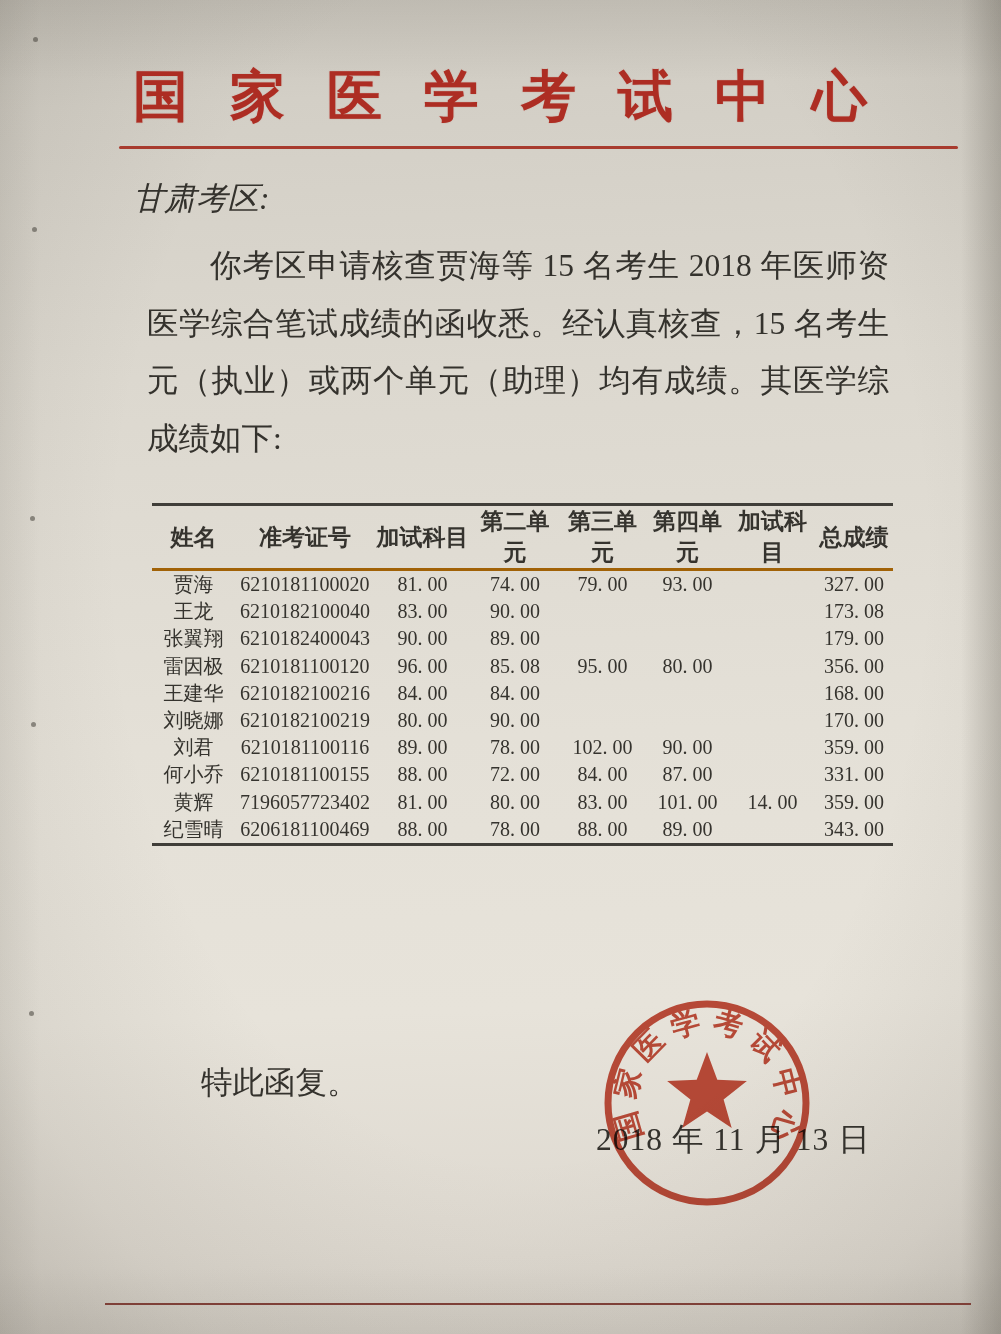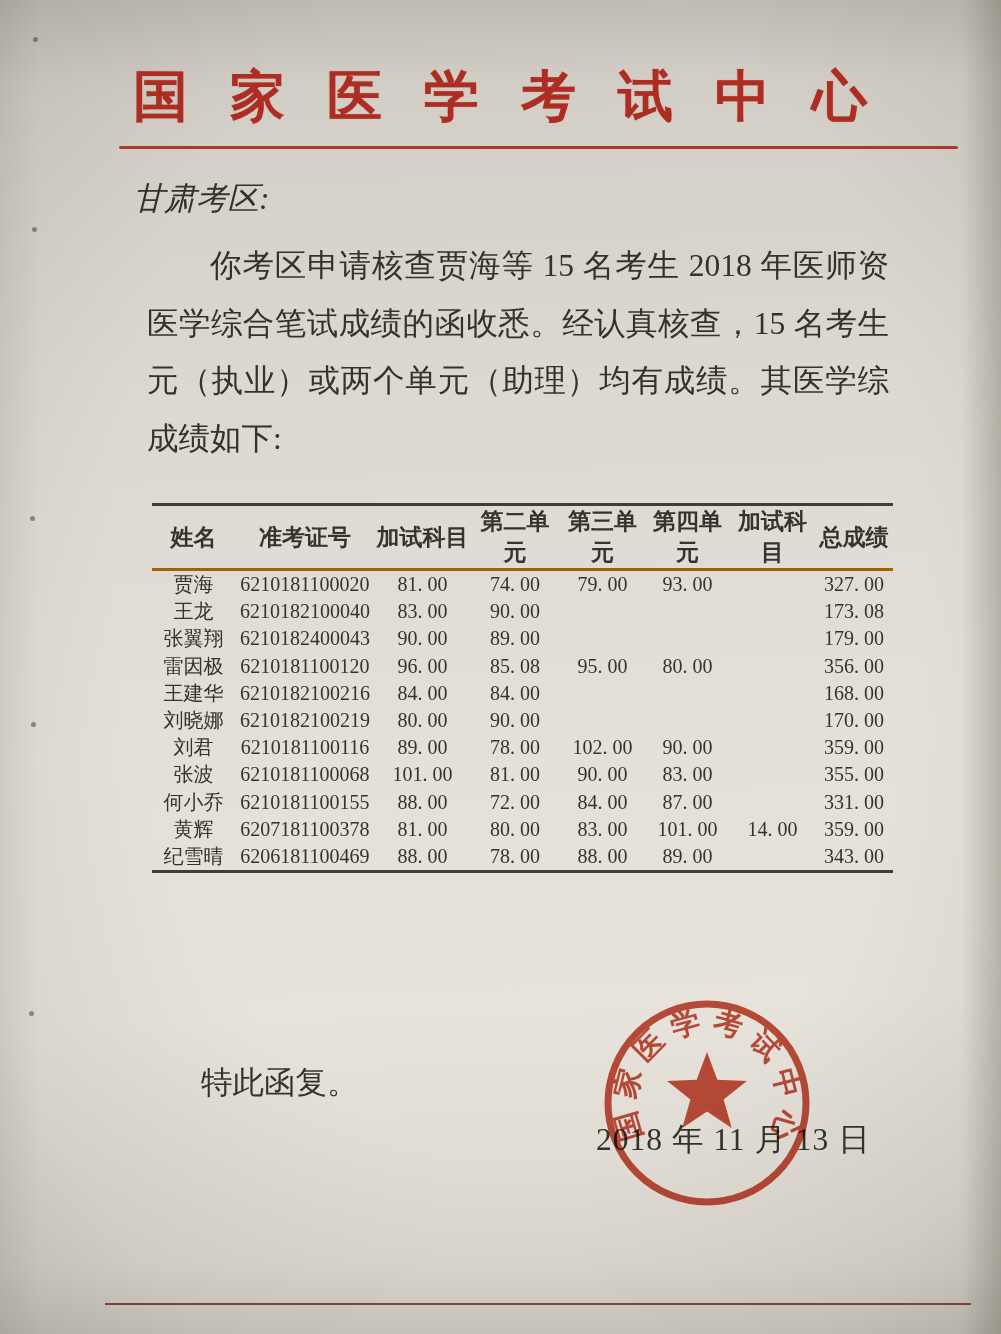--- a/index.html
+++ b/index.html
@@ -166,42 +166,32 @@
     <td>刘君</td>
     <td>6210181100116</td>
     <td>89. 00</td>
     <td>78. 00</td>
     <td>102. 00</td>
     <td>90. 00</td>
     <td></td>
     <td>359. 00</td>
   </tr>
       <tr>
-    <td>张波</td>
-    <td>6210181100068</td>
-    <td>101. 00</td>
-    <td>81. 00</td>
-    <td>90. 00</td>
-    <td>83. 00</td>
-    <td></td>
-    <td>355. 00</td>
-  </tr>
-      <tr>
     <td>何小乔</td>
     <td>6210181100155</td>
     <td>88. 00</td>
     <td>72. 00</td>
     <td>84. 00</td>
     <td>87. 00</td>
     <td></td>
     <td>331. 00</td>
   </tr>
       <tr>
     <td>黄辉</td>
-    <td>6207181100378</td>
+    <td>7196057723402</td>
     <td>81. 00</td>
     <td>80. 00</td>
     <td>83. 00</td>
     <td>101. 00</td>
     <td>14. 00</td>
     <td>359. 00</td>
   </tr>
       <tr>
     <td>纪雪晴</td>
     <td>6206181100469</td>

